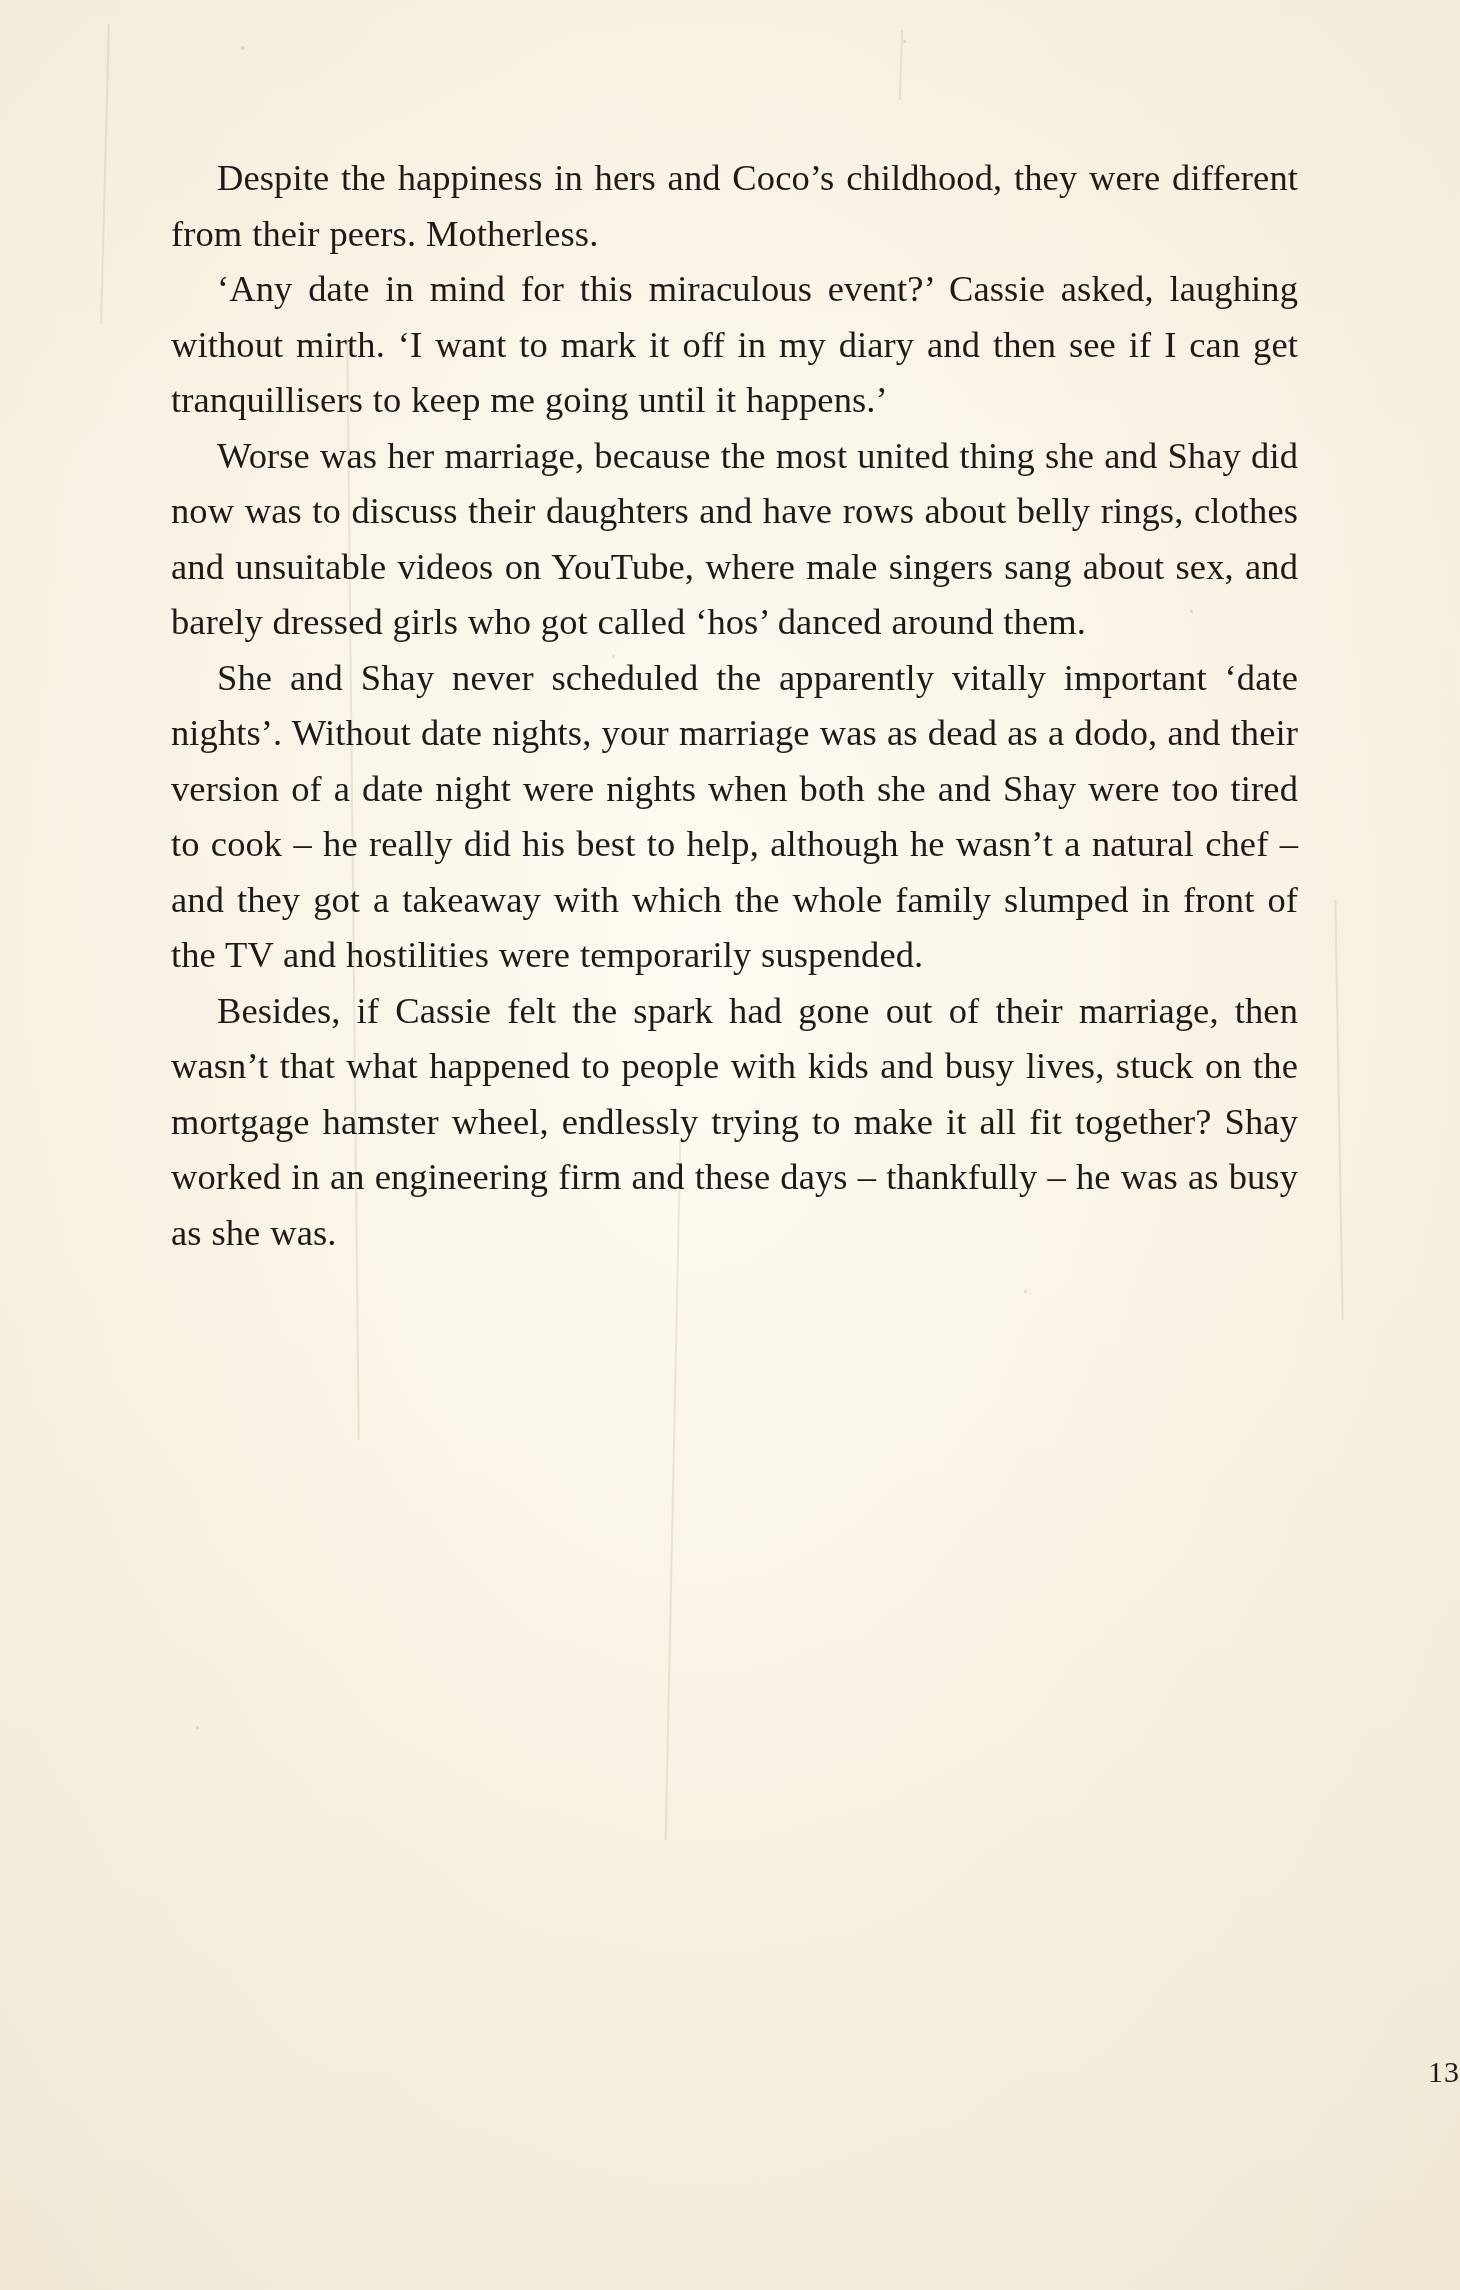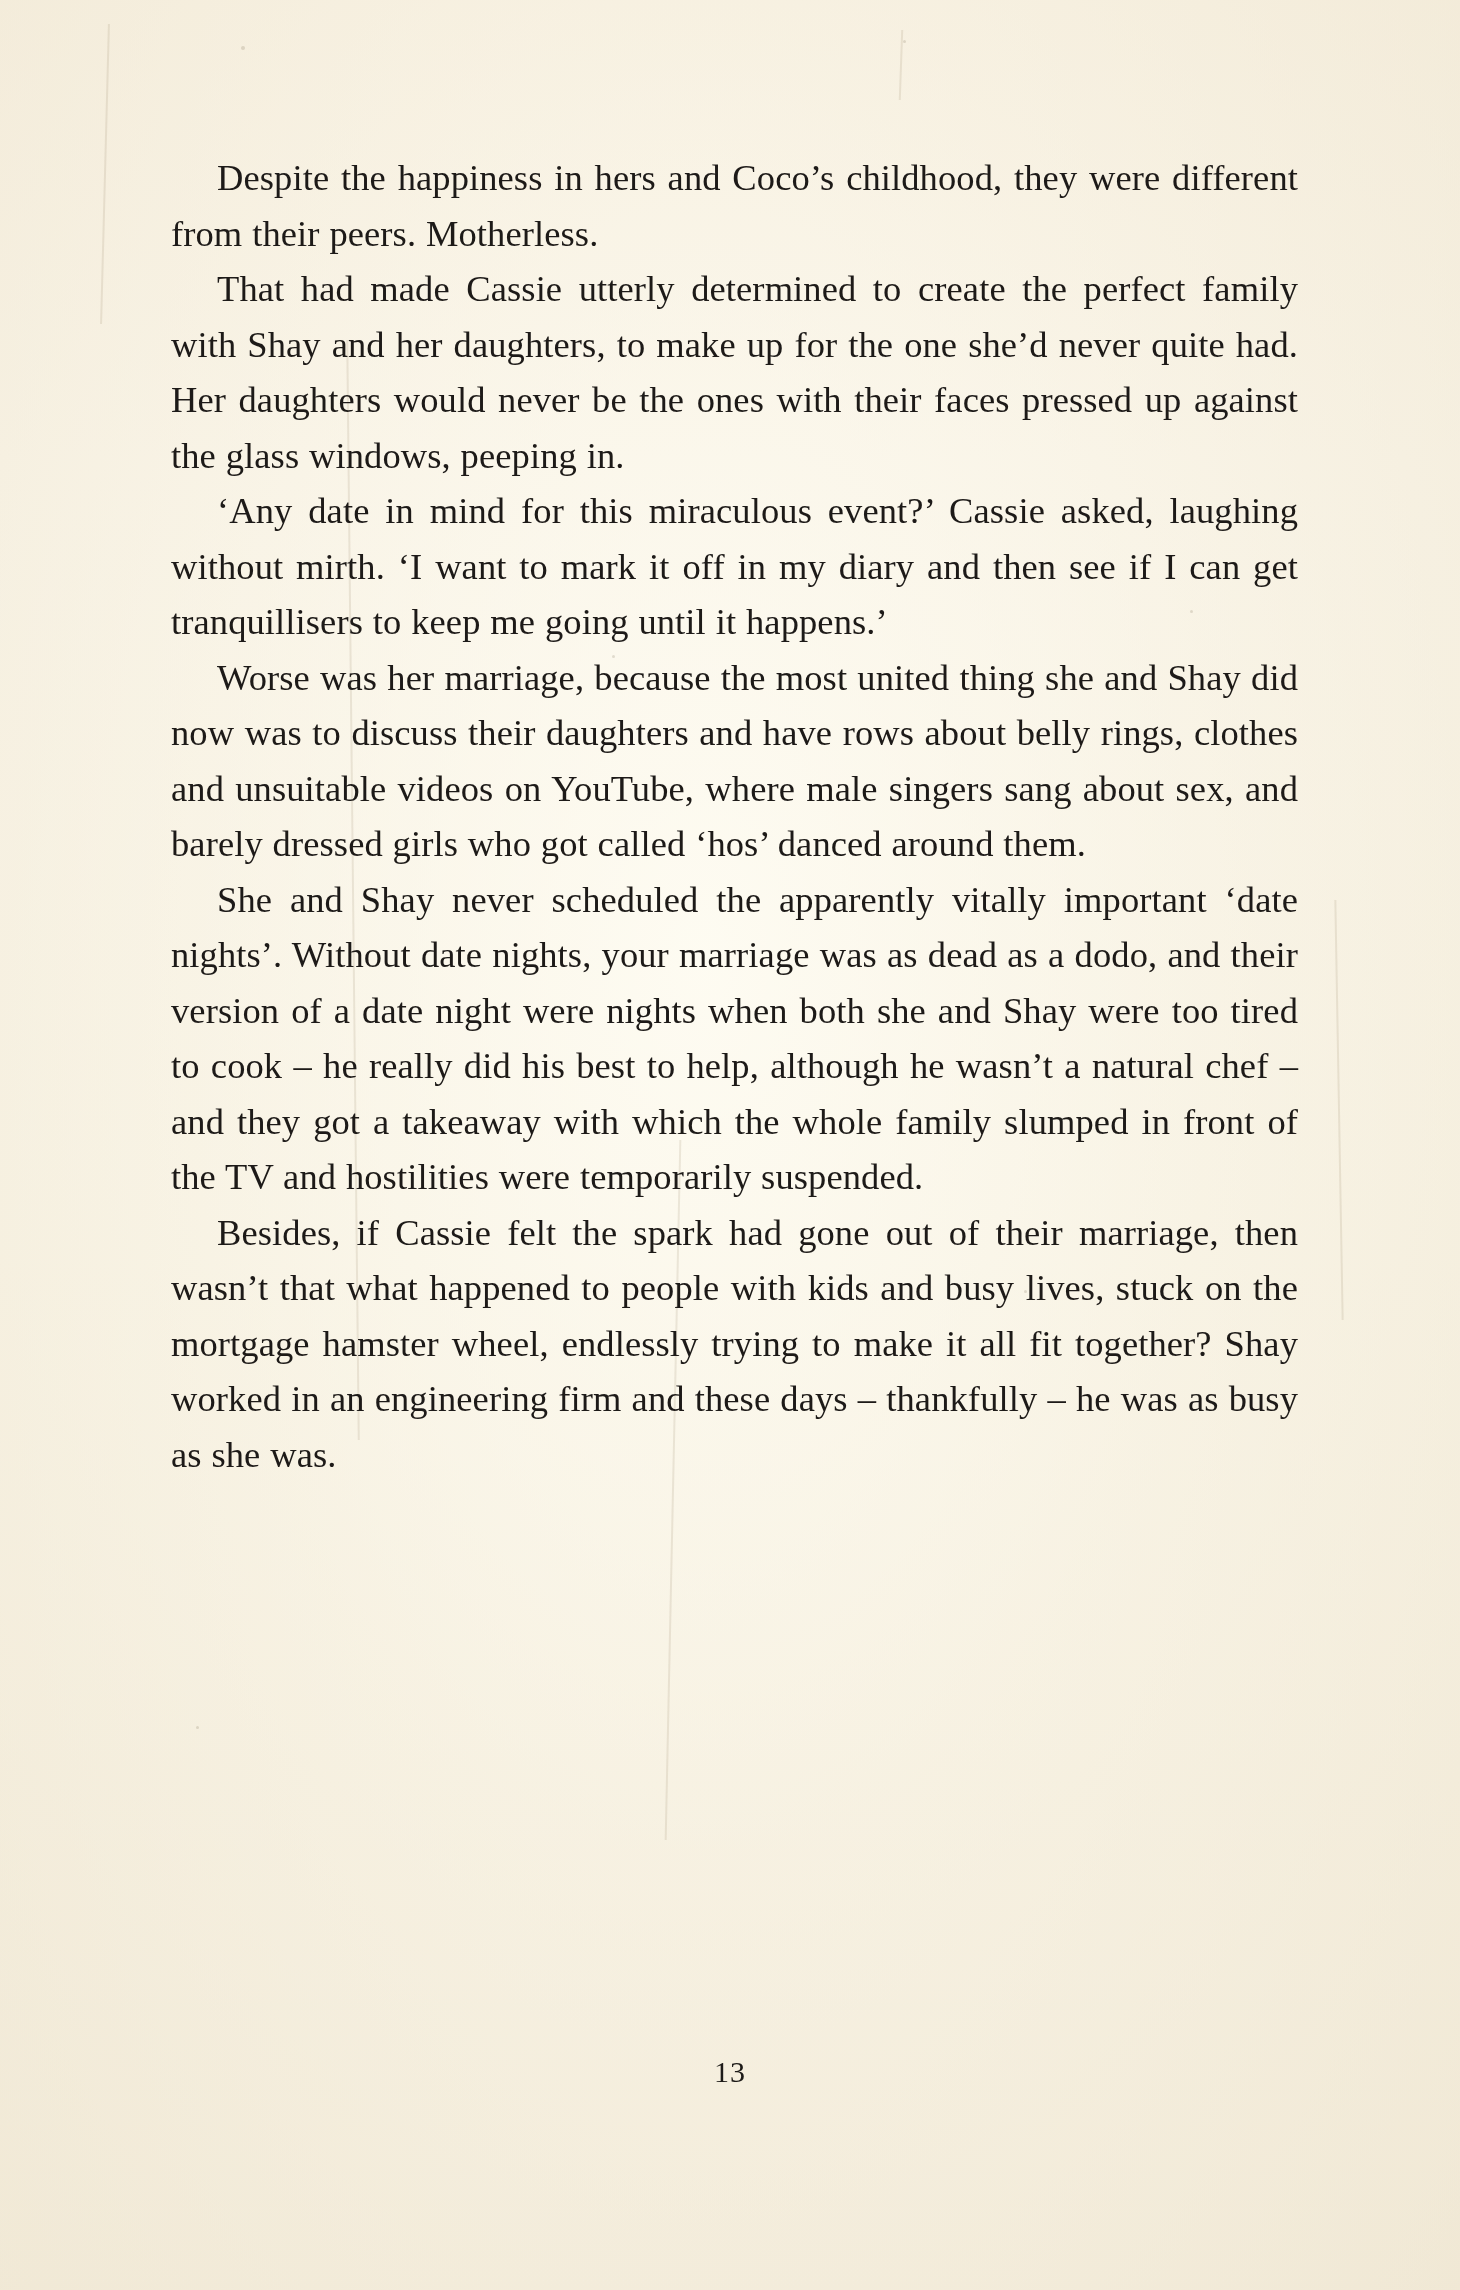--- a/index.html
+++ b/index.html
@@ -59,21 +59,21 @@
   }
   .text-column p:first-child {
     text-indent: 46px;
   }
 
   .folio {
     position: absolute;
     left: 0;
     right: 0;
     top: 2055px;
-    text-align: center;
+    text-align: right;
     font-size: 30px;
     letter-spacing: 1px;
   }
 </style>
 </head>
 <body>
 
 <div class="paper"></div>
 
 <div class="speck" style="left:241px; top:46px; width:4px; height:4px;"></div>
@@ -85,21 +85,20 @@
 <div class="fiber" style="left:104px; top:24px; width:2px; height:300px; transform:rotate(1.5deg);"></div>
 <div class="fiber" style="left:352px; top:340px; width:2px; height:1100px; transform:rotate(-0.6deg);"></div>
 <div class="fiber" style="left:672px; top:1140px; width:2px; height:700px; transform:rotate(1.2deg);"></div>
 <div class="fiber" style="left:900px; top:30px; width:2px; height:70px; transform:rotate(2deg);"></div>
 <div class="fiber" style="left:1338px; top:900px; width:2px; height:420px; transform:rotate(-1deg);"></div>
 
 <div class="page">
 
   <div class="text-column">
     <p>Despite the happiness in hers and Coco’s childhood, they were different from their peers. Motherless.</p>
-    <p>That had made Cassie utterly determined to create the perfect family with Shay and her daughters, to make up for the one she’d never quite had. Her daughters would never be the ones with their faces pressed up against the glass windows, peeping in.</p>
     <p>‘Any date in mind for this miraculous event?’ Cassie asked, laughing without mirth. ‘I want to mark it off in my diary and then see if I can get tranquillisers to keep me going until it happens.’</p>
     <p>Worse was her marriage, because the most united thing she and Shay did now was to discuss their daughters and have rows about belly rings, clothes and unsuitable videos on YouTube, where male singers sang about sex, and barely dressed girls who got called ‘hos’ danced around them.</p>
     <p>She and Shay never scheduled the apparently vitally important ‘date nights’. Without date nights, your marriage was as dead as a dodo, and their version of a date night were nights when both she and Shay were too tired to cook – he really did his best to help, although he wasn’t a natural chef – and they got a takeaway with which the whole family slumped in front of the TV and hostilities were temporarily suspended.</p>
     <p>Besides, if Cassie felt the spark had gone out of their marriage, then wasn’t that what happened to people with kids and busy lives, stuck on the mortgage hamster wheel, endlessly trying to make it all fit together? Shay worked in an engineering firm and these days – thankfully – he was as busy as she was.</p>
   </div>
 
   <div class="folio">13</div>
 
 </div>
 

